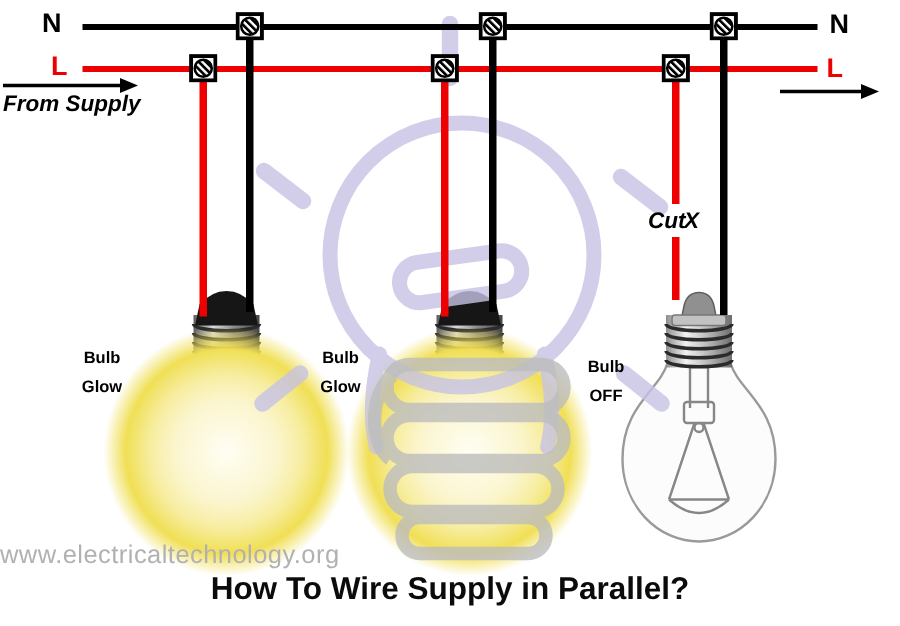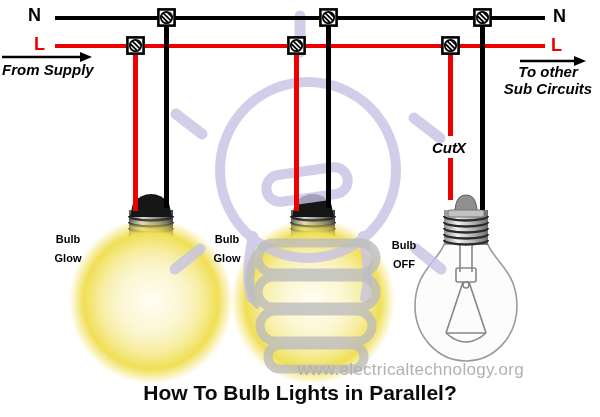--- a/index.html
+++ b/index.html
@@ -15,21 +15,21 @@
   
   .h-wire{height:4px;}
   .v-wire{width:5px;}
   .neutral{background:var(--neutral,#000);}
   .live{background:var(--live,#ee0000);}
   
   .nl-label{font-size:18px;line-height:18px;}
   .red-text{color:var(--live,#ee0000);}
   .small-label{font-size:15px;line-height:17px;font-style:italic;}
   .bulb-label{width:84px;text-align:center;font-size:11px;line-height:19px;}
-  .wm-url{position:absolute;left:0;top:360px;width:524px;text-align:right;
+  .wm-url{position:absolute;left:0;top:360px;width:524px;text-align:left;
     font-size:17px;font-weight:normal;color:#b2b0b0;z-index:4;letter-spacing:.3px;}
   .page-title{position:absolute;left:0;top:381px;width:600px;text-align:center;
     font-size:21px;font-weight:bold;color:#0b0b0b;z-index:5;}
   
   .glow{position:absolute;left:-17px;top:28px;width:164px;height:166px;border-radius:50%;
     background:radial-gradient(closest-side,#fffef4 0%,#fbf5cd 42%,#f7eda0 62%,#f0df55 82%,rgba(240,223,85,0) 100%);}
   .bulb-unit .cap-off{display:none;}
   .bulb-unit.off .cap-off{display:inline;}
   .bulb-unit.off .cap-on{display:none;}
   .bulb-unit .screw-off{display:none;}
@@ -216,37 +216,33 @@
     <line x1="0" y1="6" x2="55" y2="6" stroke="#000" stroke-width="2.4"></line>
       <polygon points="54,1 66,6 54,11" fill="#000"></polygon>
   </svg>
 
   <div class="lbl nl-label" style="left:28px;top:6px">N</div>
   <div class="lbl nl-label red-text" style="left:34px;top:35px">L</div>
   <div class="lbl nl-label" style="left:553px;top:7px">N</div>
   <div class="lbl nl-label red-text" style="left:551px;top:36px">L</div>
 
   <div class="lbl small-label" style="left:2px;top:61px">From Supply</div>
-  <div class="lbl small-label" style="left:496px;top:63px;width:104px;text-align:center">
-    <div>To other</div>
-    <div>Sub Circuits</div>
-  </div>
 
   <div class="lbl small-label" style="left:432px;top:139px">Cut</div>
   <div class="lbl small-label" style="left:456px;top:139px">X</div>
 
   <div class="lbl bulb-label" style="left:26px;top:230px">
     <div>Bulb</div>
     <div>Glow</div>
   </div>
   <div class="lbl bulb-label" style="left:185px;top:230px">
     <div>Bulb</div>
     <div>Glow</div>
   </div>
   <div class="lbl bulb-label" style="left:362px;top:236px">
     <div>Bulb</div>
     <div>OFF</div>
   </div>
 
   <div class="wm-url">www.electricaltechnology.org</div>
-  <div class="page-title">How To Bulb Lights in Parallel?</div>
+  <div class="page-title">How To Wire Supply in Parallel?</div>
 
 </div>
 
 </body></html>

